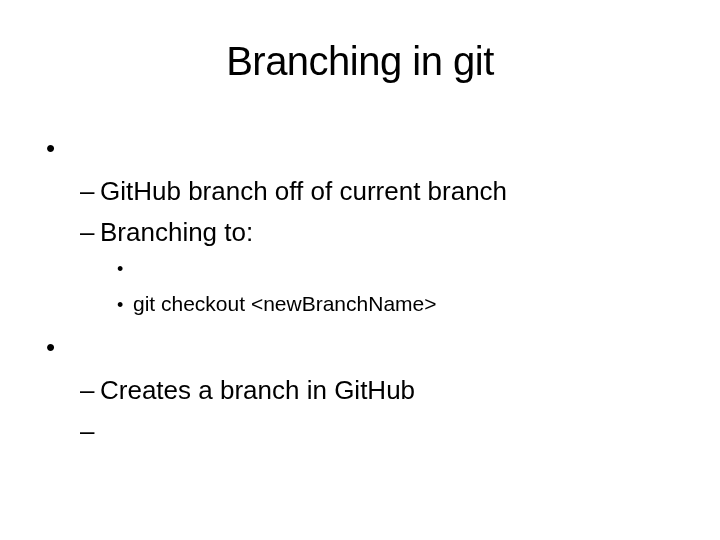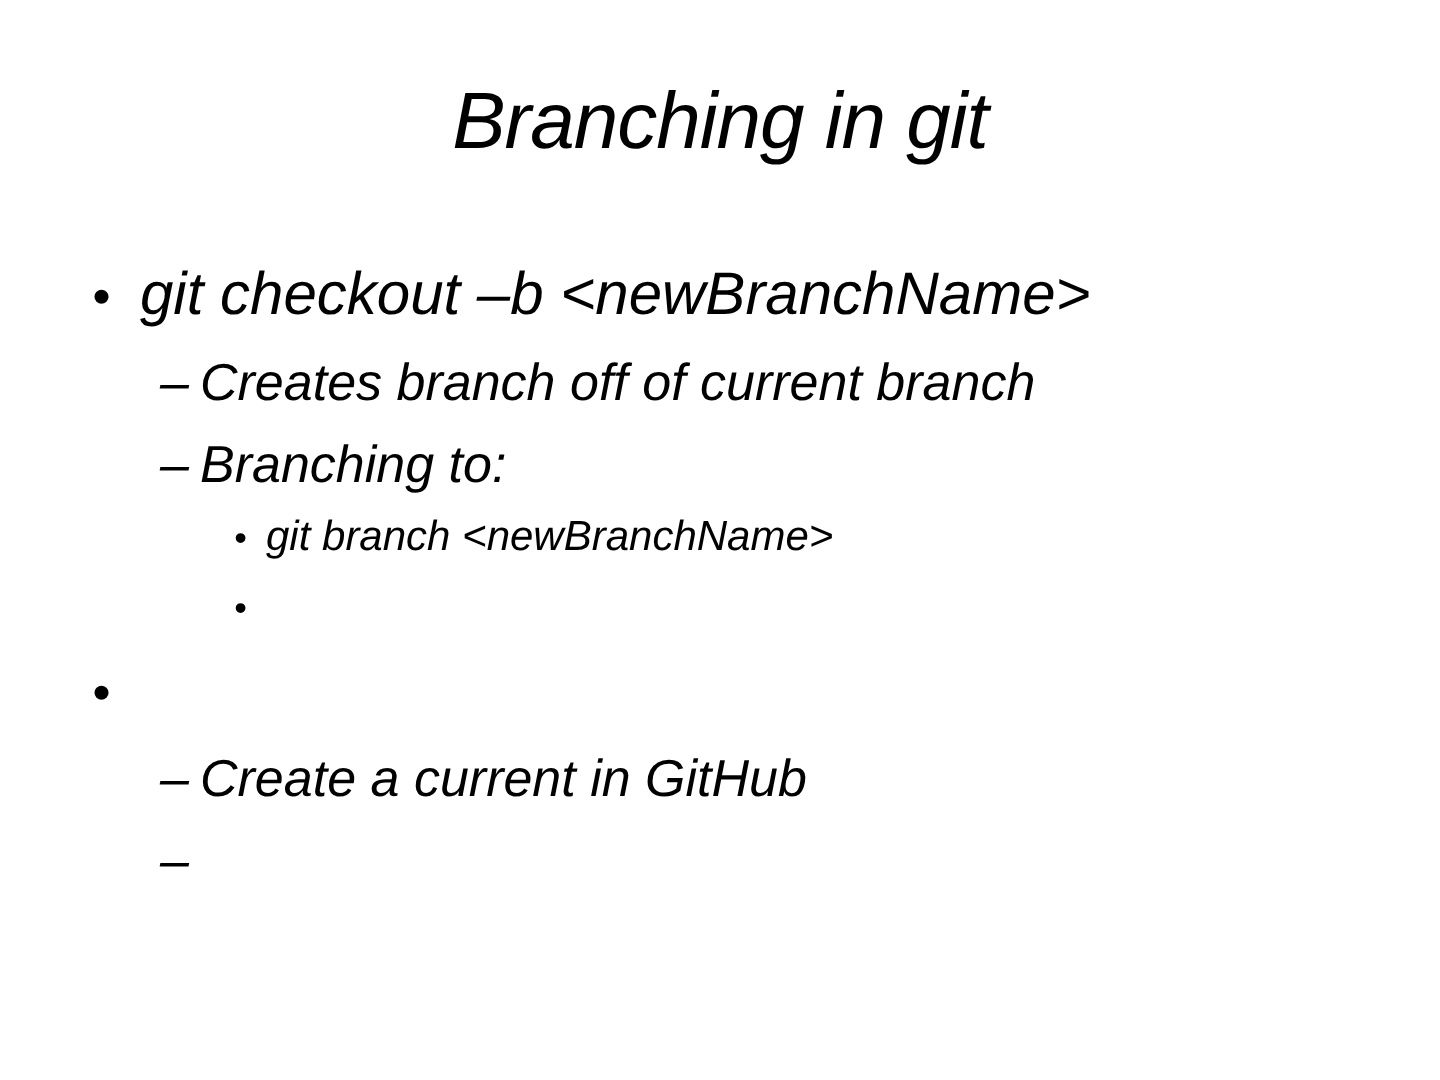--- a/index.html
+++ b/index.html
@@ -8,21 +8,20 @@
     background: #ffffff;
   }
   .slide {
     position: relative;
     width: 720px;
     height: 540px;
     background: #ffffff;
     color: #000000;
     font-family: "Liberation Sans", sans-serif;
     overflow: hidden;
-    font-style: italic;
   }
   .slide-title {
     position: absolute;
     top: 38px;
     left: 0;
     width: 100%;
     text-align: center;
     font-size: 40px;
     line-height: 46px;
     letter-spacing: -0.5px;
@@ -70,41 +69,40 @@
   .content .line:first-child { margin-top: 0; }
 </style>
 </head>
 <body>
 
 <div class="slide">
   <div class="slide-title">Branching in git</div>
   <div class="content" id="bullet-list">
       <div class="line lvl1">
         <span class="marker">•</span>
-        <span class="text">git checkout –b &lt;newBranchName&gt;</span>
       </div>
       <div class="line lvl2">
         <span class="marker">–</span>
-        <span class="text">Creates branch off of current branch</span>
+        <span class="text">GitHub branch off of current branch</span>
       </div>
       <div class="line lvl2">
         <span class="marker">–</span>
         <span class="text">Branching to:</span>
       </div>
       <div class="line lvl3">
         <span class="marker">•</span>
-        <span class="text">git branch &lt;newBranchName&gt;</span>
       </div>
       <div class="line lvl3">
         <span class="marker">•</span>
+        <span class="text">git checkout &lt;newBranchName&gt;</span>
       </div>
       <div class="line lvl1">
         <span class="marker">•</span>
       </div>
       <div class="line lvl2">
         <span class="marker">–</span>
-        <span class="text">Create a current in GitHub</span>
+        <span class="text">Creates a branch in GitHub</span>
       </div>
       <div class="line lvl2">
         <span class="marker">–</span>
       </div>
     </div>
 </div>
 
 </body></html>

